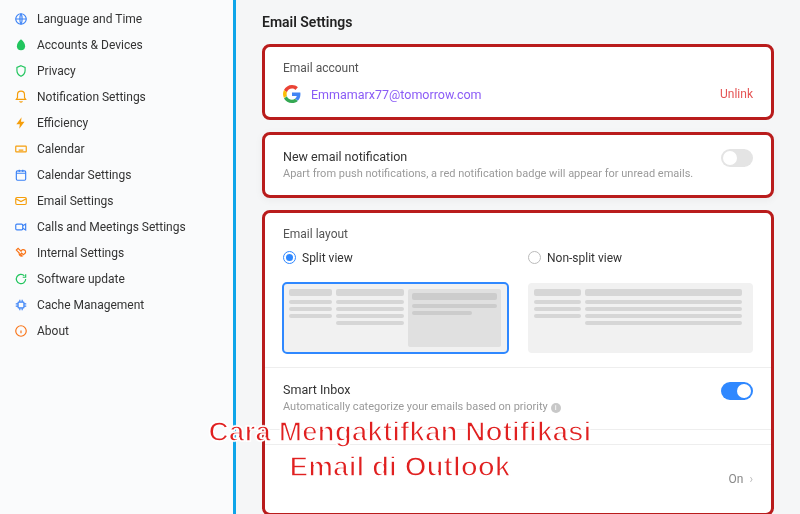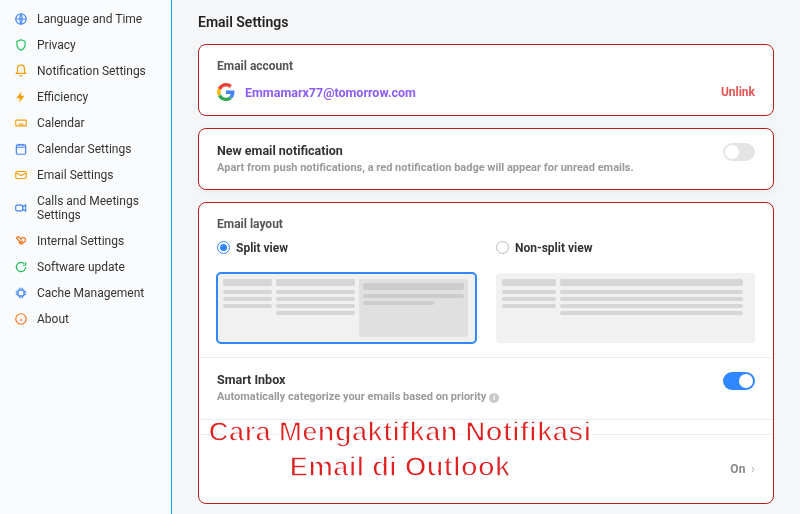--- a/index.html
+++ b/index.html
@@ -8,23 +8,23 @@
   background: #f5f6f7;
   width: 800px;
   height: 514px;
   overflow: hidden;
   position: relative;
   font-size: 12px;
   color: #333;
 }
 .layout { display: flex; height: 100%; }
 .sidebar {
-  width: 172px;
+  width: 236px;
   background: #fafbfc;
-  border-right: 1px solid #0ea5e9;
+  border-right: 3px solid #0ea5e9;
   padding: 6px 0;
 }
 .side-item {
   display: flex;
   align-items: center;
   gap: 9px;
   padding: 6px 14px;
   cursor: pointer;
   color: #333;
   font-size: 12px;
@@ -36,25 +36,24 @@
   overflow-y: auto;
 }
 .page-title {
   font-size: 14px;
   font-weight: 600;
   margin-bottom: 14px;
   color: #222;
 }
 .card {
   background: #fff;
-  border: 1px solid #b91c1c;
+  border: 3px solid #b91c1c;
   border-radius: 8px;
   margin-bottom: 12px;
   padding: 14px 18px;
-  font-weight: bold;
 }
 .card.highlight {
   box-shadow: 0 2px 8px rgba(0,0,0,0.05);
 }
 .section-label {
   font-size: 12px;
   color: #555;
   margin-bottom: 10px;
 }
 .account-row { display: flex; align-items: center; justify-content: space-between; }
@@ -123,20 +122,28 @@
       <span class="side-icon">
           <svg viewBox="0 0 24 24" width="14" height="14" fill="none" stroke="#3b82f6" stroke-width="2">
             <circle cx="12" cy="12" r="9"></circle>
             <path d="M3 12h18M12 3c2.5 3 2.5 15 0 18M12 3c-2.5 3-2.5 15 0 18"></path>
           </svg>
         </span>
       <span>Language and Time</span>
     </div>
     <div class="side-item">
       <span class="side-icon">
+          <svg viewBox="0 0 24 24" width="14" height="14" fill="#22c55e">
+            <path d="M12 2C7 6 5 10 5 14a7 7 0 0 0 14 0c0-4-2-8-7-12z"></path>
+          </svg>
+        </span>
+      <span>Accounts &amp; Devices</span>
+    </div>
+    <div class="side-item">
+      <span class="side-icon">
           <svg viewBox="0 0 24 24" width="14" height="14" fill="none" stroke="#22c55e" stroke-width="2">
             <path d="M12 3l7 3v5c0 5-3 8-7 10-4-2-7-5-7-10V6l7-3z"></path>
           </svg>
         </span>
       <span>Privacy</span>
     </div>
     <div class="side-item">
       <span class="side-icon">
           <svg viewBox="0 0 24 24" width="14" height="14" fill="none" stroke="#f59e0b" stroke-width="2">
             <path d="M6 8a6 6 0 1 1 12 0v5l2 3H4l2-3V8zM10 19a2 2 0 0 0 4 0"></path>

